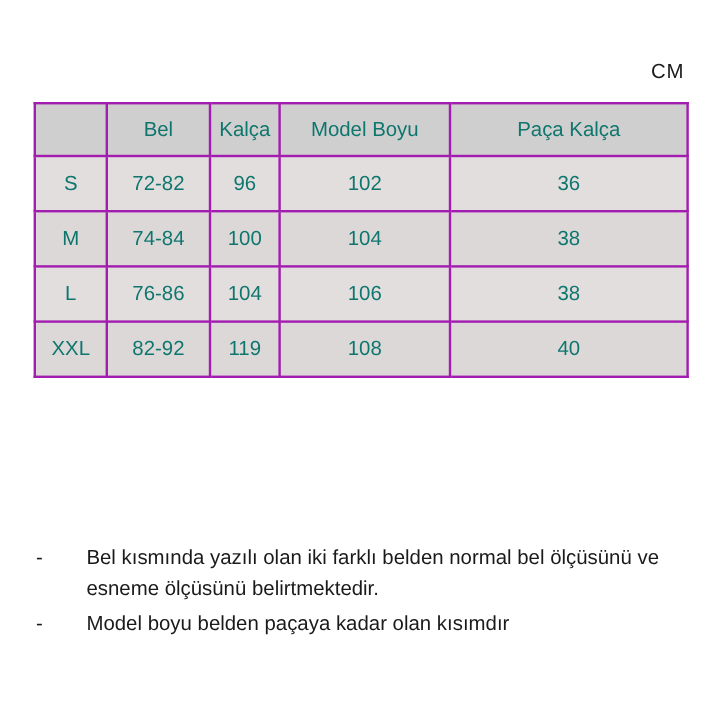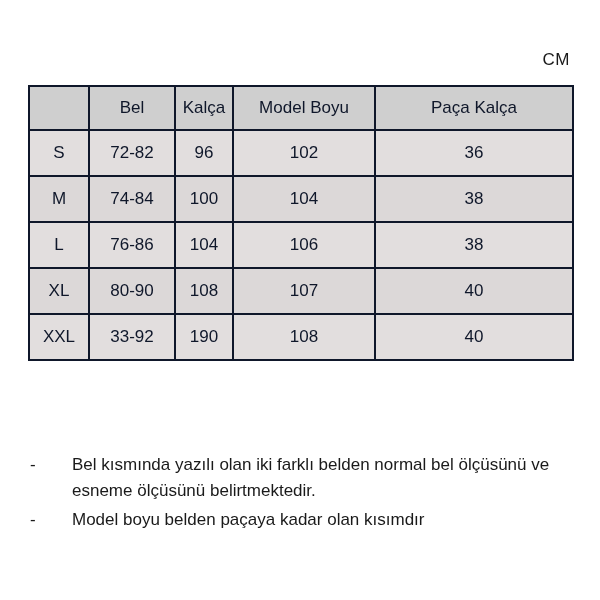--- a/index.html
+++ b/index.html
@@ -31,25 +31,25 @@
   }
   .size-table {
     position: absolute;
     top: 85px;
     left: 28px;
     width: 544px;
     border-collapse: collapse;
     table-layout: fixed;
   }
   .size-table td, .size-table th {
-    border: 2px solid #0f172a;
+    border: 2px solid #a21caf;
     text-align: center;
     font-weight: normal;
     font-size: 17px;
-    color: #0f172a;
+    color: #0f766e;
     padding: 0;
     height: 44px;
     vertical-align: middle;
   }
   .size-table thead td {
     background: #cfcfcf;
     height: 42px;
   }
   .size-table tbody tr:nth-child(odd) td {
     background: #e2dede;
@@ -125,30 +125,23 @@
         <td>38</td>
       </tr>
       <tr>
         <td>L</td>
         <td>76-86</td>
         <td>104</td>
         <td>106</td>
         <td>38</td>
       </tr>
       <tr>
-        <td>XL</td>
-        <td>80-90</td>
-        <td>108</td>
-        <td>107</td>
-        <td>40</td>
-      </tr>
-      <tr>
         <td>XXL</td>
-        <td>33-92</td>
-        <td>190</td>
+        <td>82-92</td>
+        <td>119</td>
         <td>108</td>
         <td>40</td>
       </tr>
     </tbody>
   </table>
 
   <div class="notes">
     <div class="note-row">
       <span class="note-dash">-</span>
       <span class="note-text">Bel kısmında yazılı olan iki farklı belden normal bel ölçüsünü ve esneme ölçüsünü belirtmektedir.</span>

